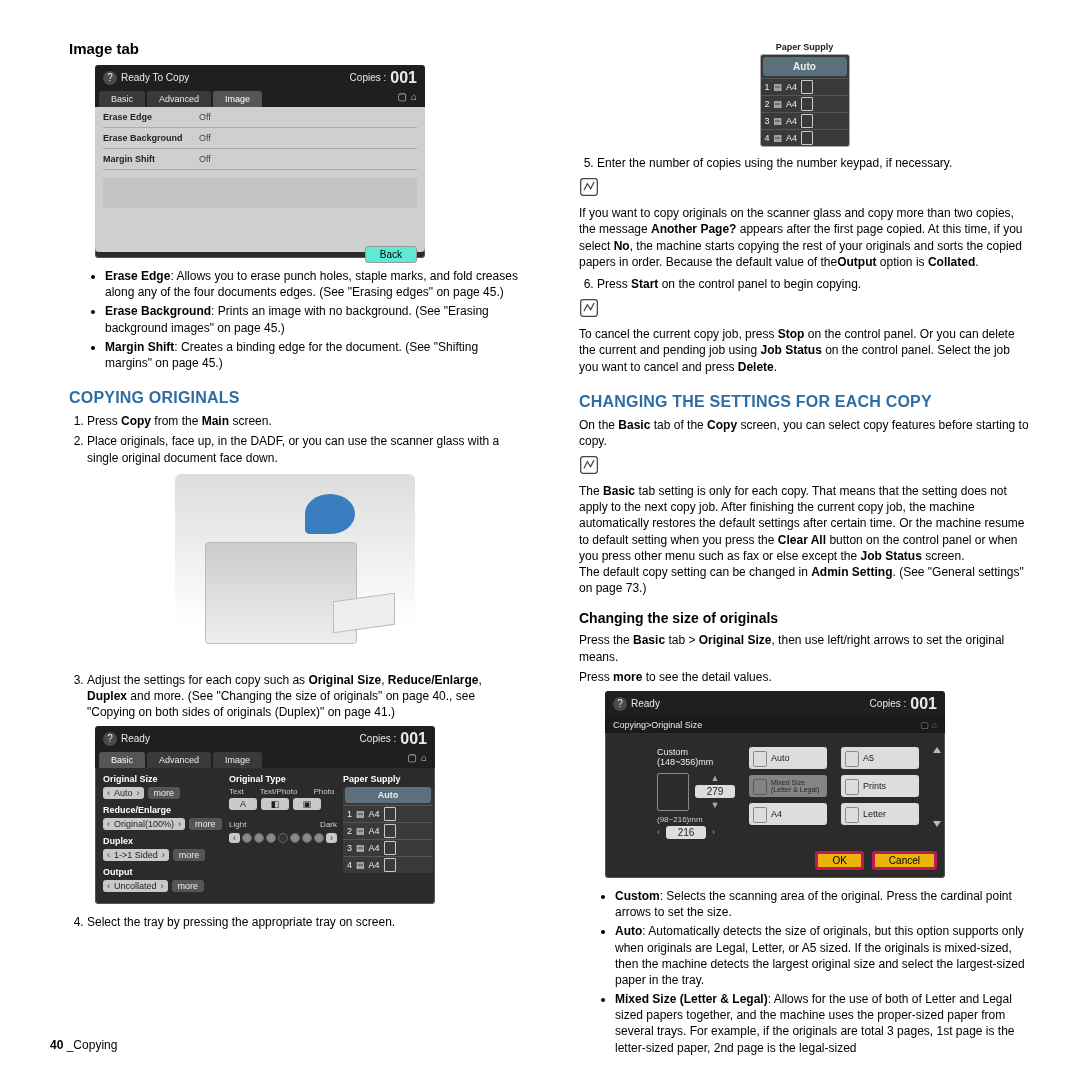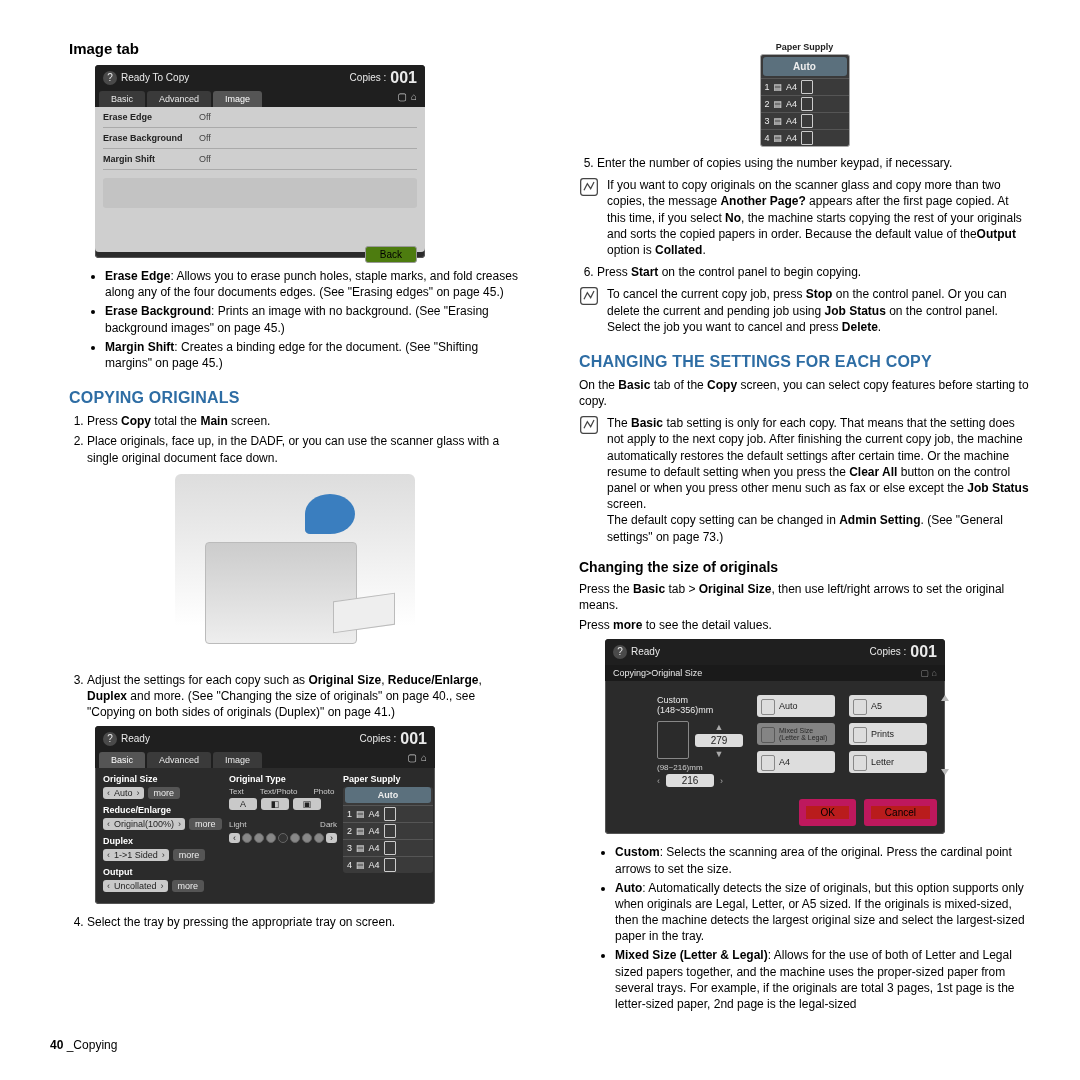--- a/index.html
+++ b/index.html
@@ -41,20 +41,21 @@
   p { margin: 4px 0; line-height: 1.35; }
   ul.bullets { margin: 6px 0 6px 0; padding-left: 36px; }
   ul.bullets li { margin: 3px 0; line-height: 1.35; }
   ol.steps { margin: 6px 0; padding-left: 18px; }
   ol.steps li { margin: 4px 0; line-height: 1.35; }
   ol.steps li .num { font-weight: bold; }
   .note {
     display: flex;
     gap: 8px;
     margin: 6px 0;
+    flex-direction: column;
   }
   .note-icon {
     width: 20px;
     height: 20px;
     flex: none;
   }
   .note-icon svg { width: 20px; height: 20px; }
   .note-body { flex: 1; line-height: 1.35; }
 
   
@@ -115,21 +116,21 @@
     align-items: center;
     gap: 6px;
     border-bottom: 1px solid #444;
     padding: 5px 0;
     font-size: 9px;
   }
   .lcd-row .lbl { width: 90px; text-align: left; font-weight: bold; }
   .lcd-row .val { color: #cfcfcf; }
   .lcd .back-btn {
     float: right;
-    background: #4d7c0f;
+    background: #5eead4;
     color: #000;
     border-radius: 3px;
     padding: 2px 14px;
     margin: 38px 8px 4px 0;
     font-size: 10px;
     border: 1px solid #999;
   }
 
   
   .paper-supply-small {
@@ -269,21 +270,21 @@
   .custom-box .dim {
     display: flex;
     gap: 6px;
     align-items: center;
     margin: 2px 0;
   }
   .custom-box .dim .field {
     background: #ddd;
     color: #222;
     border-radius: 3px;
-    width: 48px;
+    width: 40px;
     text-align: center;
     padding: 1px 0;
     font-size: 10px;
   }
   .opt-btn {
     width: 56px;
     height: 22px;
     background: #ddd;
     color: #222;
     border-radius: 3px;
@@ -305,26 +306,26 @@
     border-radius: 2px;
   }
   .opt-disabled { opacity: 0.5; }
   .origsize-footer {
     display: flex;
     justify-content: flex-end;
     gap: 8px;
     padding: 4px 8px 2px;
   }
   .lcd-btn {
-    background: #b91c1c;
+    background: #eab308;
     color: #000;
     border-radius: 3px;
     padding: 1px 14px;
     font-size: 10px;
-    border: 7px solid #be185d;
+    border: 3px solid #be185d;
   }
   .scrollbar {
     width: 12px;
     display: flex;
     flex-direction: column;
     justify-content: space-between;
     align-items: center;
     height: 80px;
   }
   .scrollbar .arrow {
@@ -392,21 +393,21 @@
 
     <ul class="bullets">
       <li><b>Erase Edge</b><span>: Allows you to erase punch holes, staple marks, and fold creases along any of the four documents edges. (See "Erasing edges" on page 45.)</span></li>
       <li><b>Erase Background</b><span>: Prints an image with no background. (See "Erasing background images" on page 45.)</span></li>
       <li><b>Margin Shift</b><span>: Creates a binding edge for the document. (See "Shifting margins" on page 45.)</span></li>
     </ul>
 
     <h2 class="section-blue">COPYING ORIGINALS</h2>
 
     <ol class="steps" start="1">
-      <li><span class="num"></span><span>Press </span><b>Copy</b><span> total the </span><b>Main</b><span> screen.</span></li>
+      <li><span class="num"></span><span>Press </span><b>Copy</b><span> from the </span><b>Main</b><span> screen.</span></li>
       <li><span>Place originals, face up, in the DADF, or you can use the scanner glass with a single original document face down.</span></li>
     </ol>
 
     <div class="printer-photo">
       <div class="body-box"></div>
       <div class="tray"></div>
       <div class="speech"></div>
     </div>
 
     <ol class="steps" start="3">

